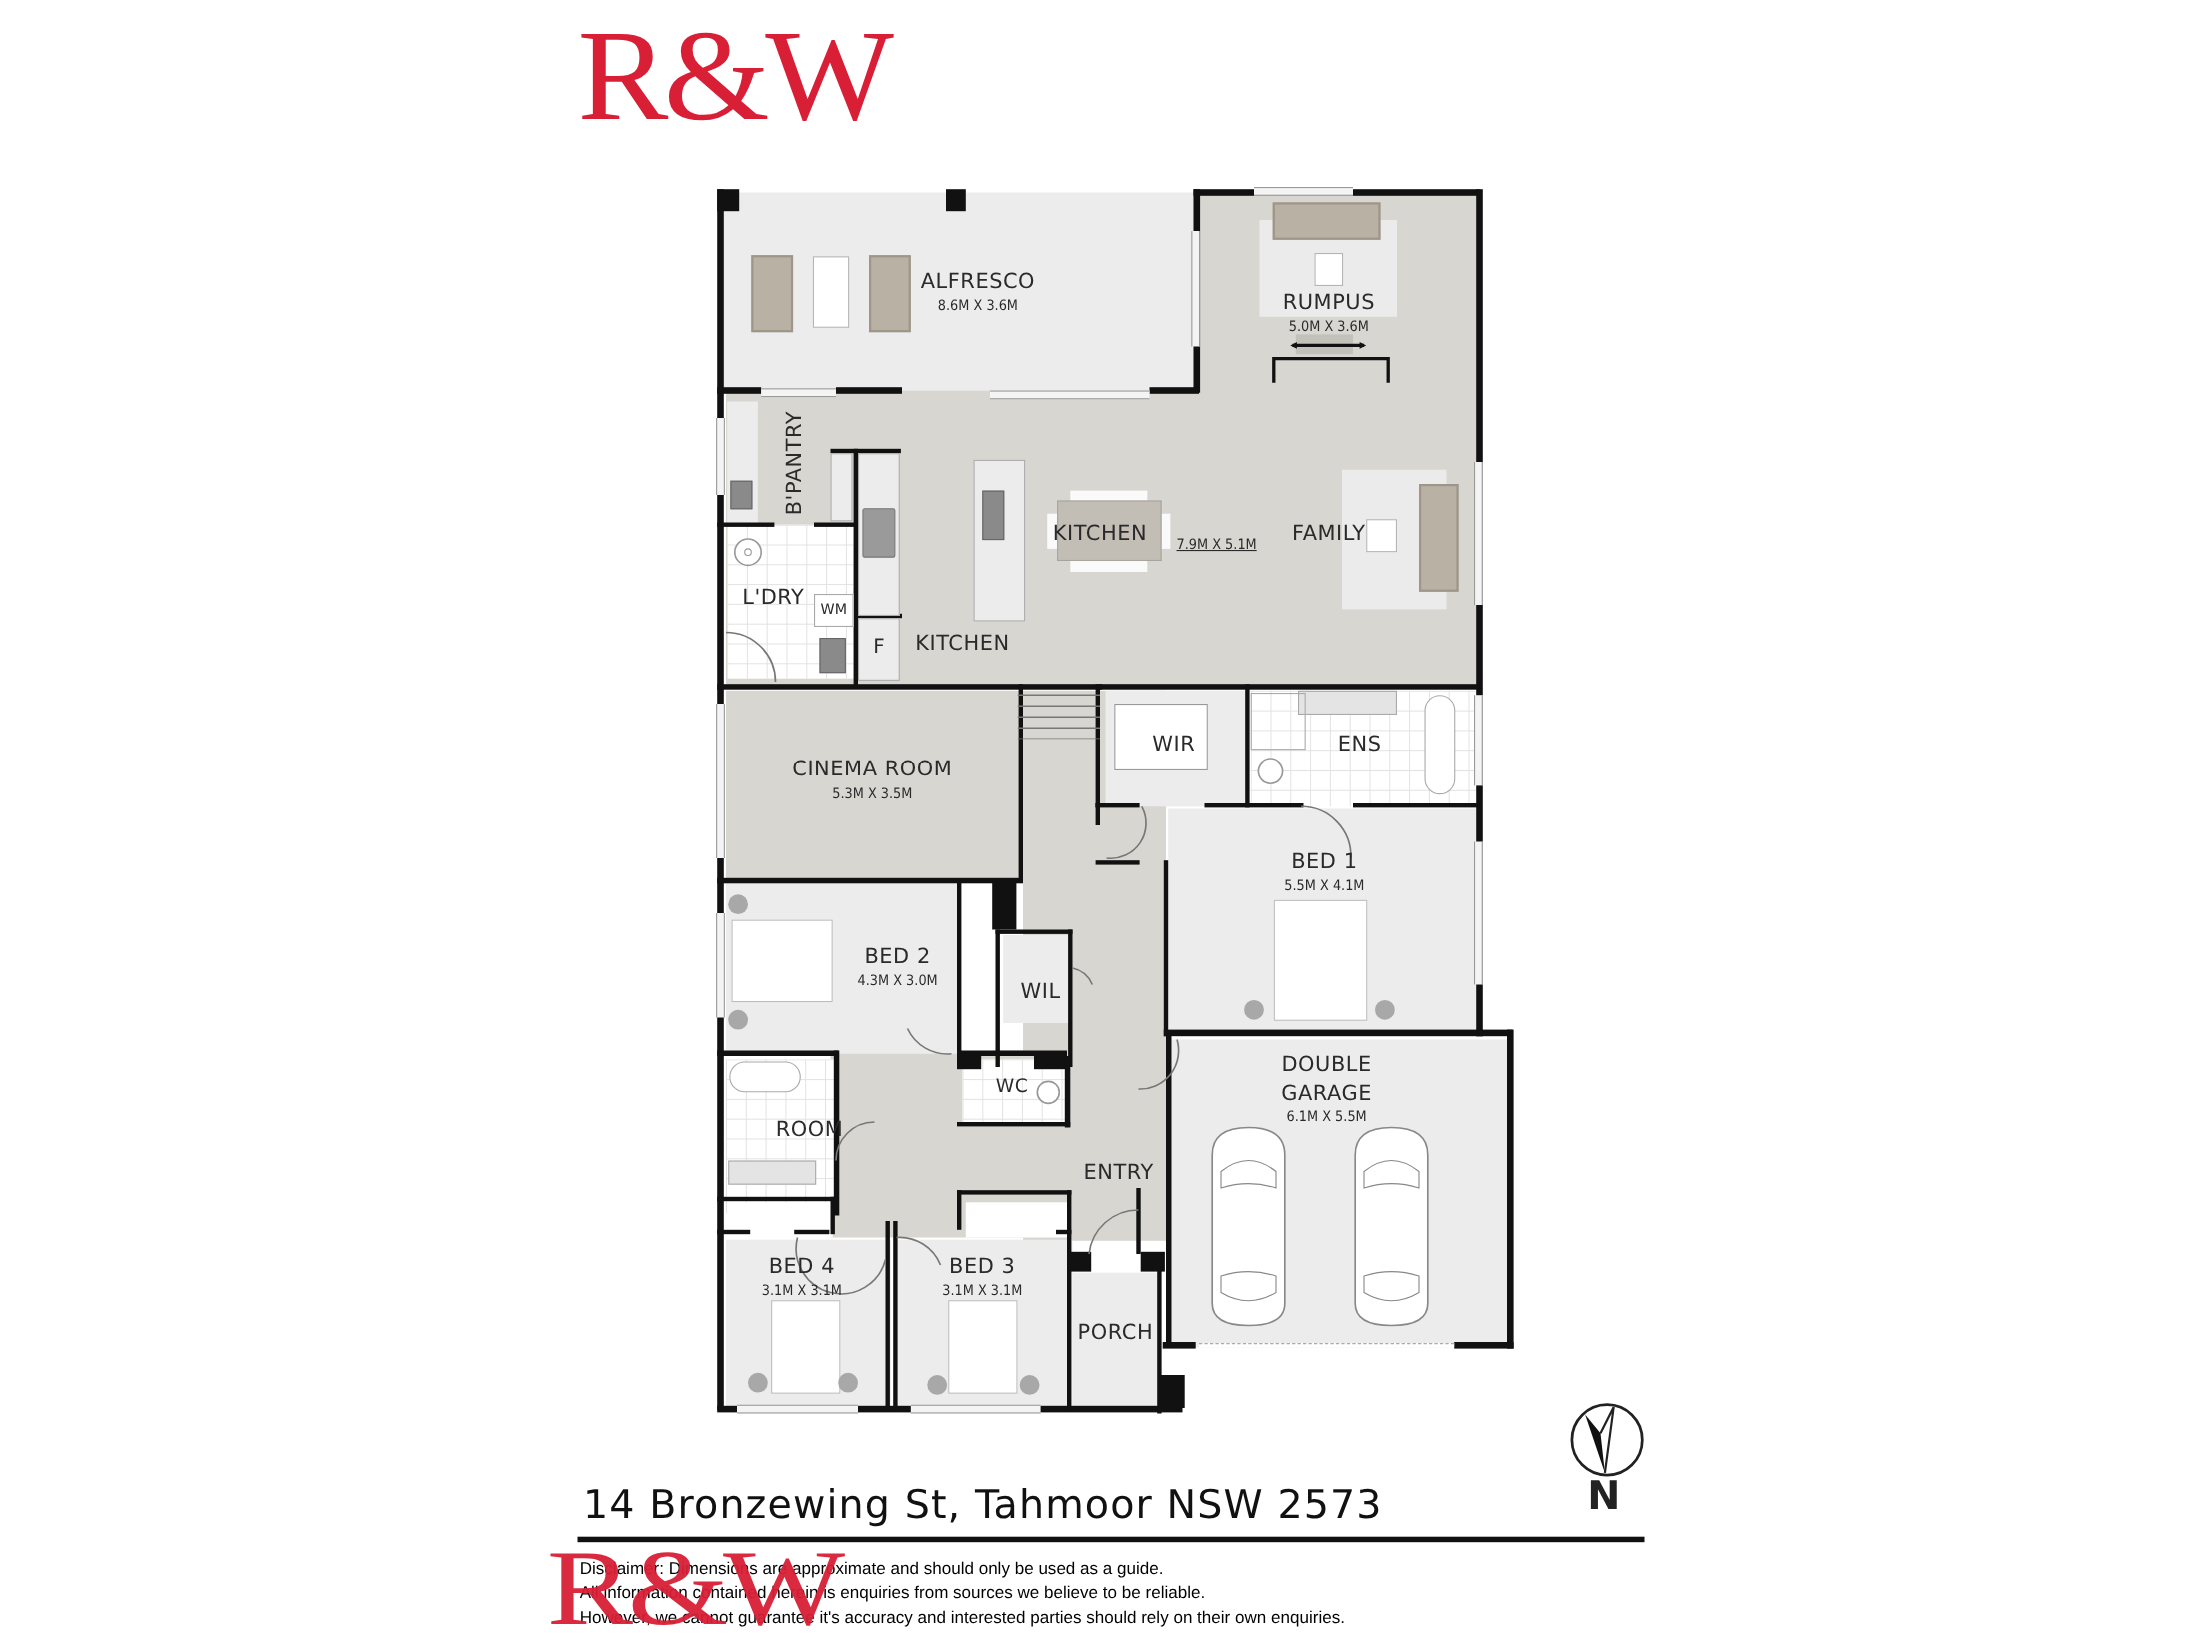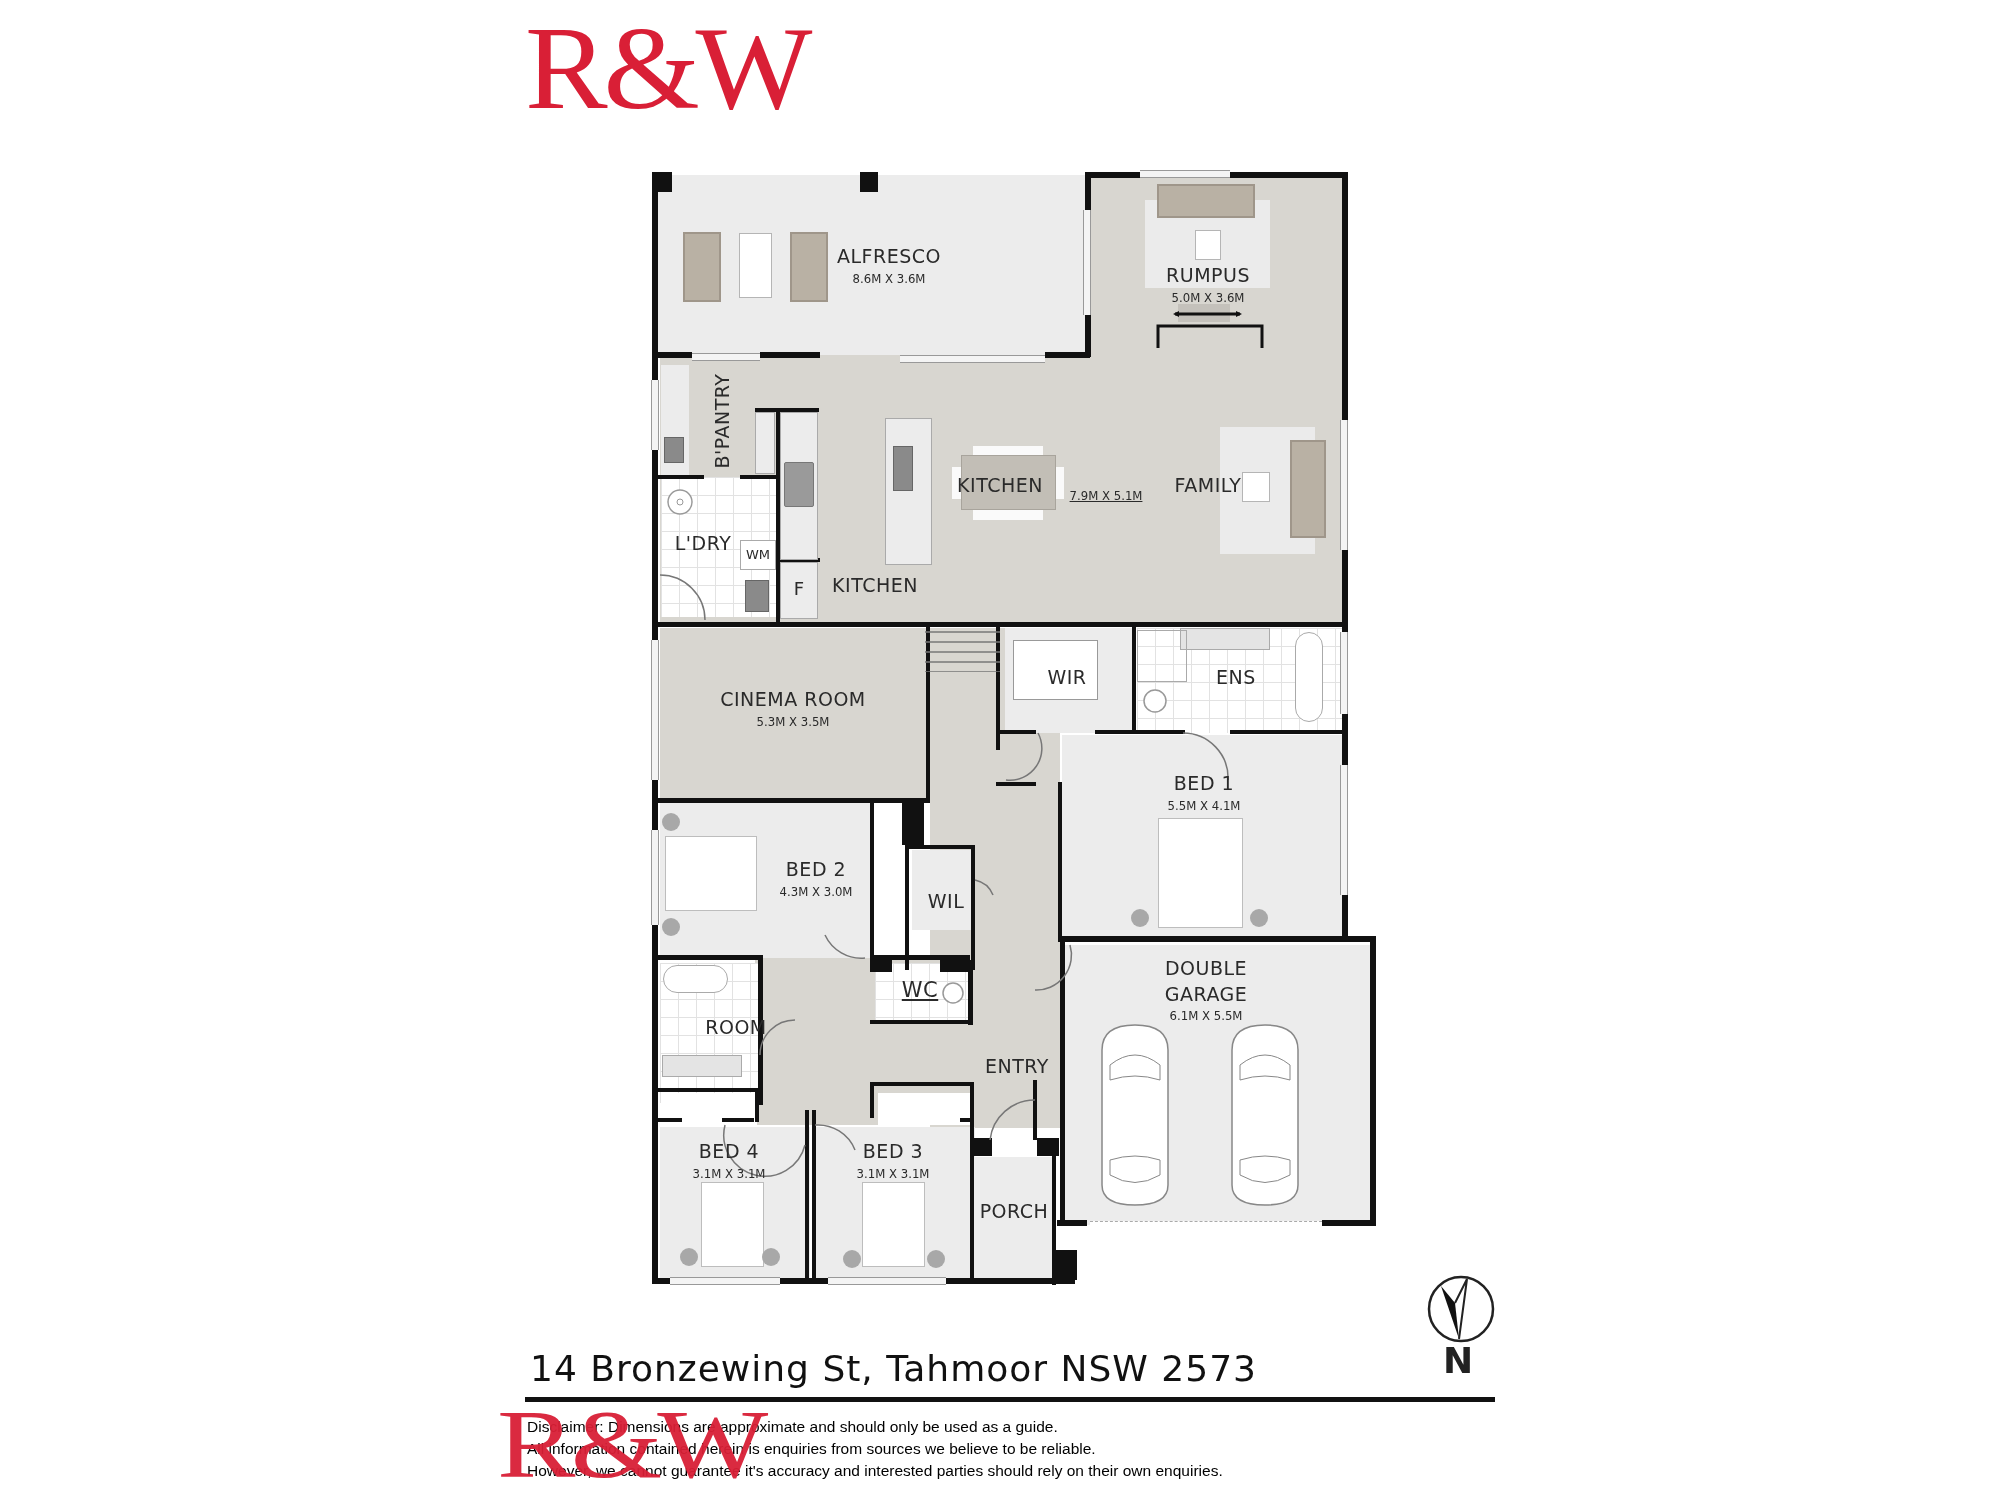--- a/index.html
+++ b/index.html
@@ -280,21 +280,21 @@
     <span class="dim">5.5M X 4.1M</span>
   </div>
   <div class="label" style="left:816px;top:858px;">
     <span class="name">BED 2</span>
     <span class="dim">4.3M X 3.0M</span>
   </div>
   <div class="label" style="left:946px;top:890px;">
     <span class="name">WIL</span>
   </div>
   <div class="label" style="left:920px;top:978px;">
-    <span class="name" style="font-size:21px;text-decoration:underline;">WC</span>
+    <span class="name" style="font-size:17px;">WC</span>
   </div>
   <div class="label" style="left:736px;top:1016px;">
     <span class="name">ROOM</span>
   </div>
   <div class="label" style="left:1017px;top:1055px;">
     <span class="name">ENTRY</span>
   </div>
   <div class="label" style="left:1206px;top:955px;line-height:26px;">
     <span class="name">DOUBLE</span>
     <span class="name">GARAGE</span>

